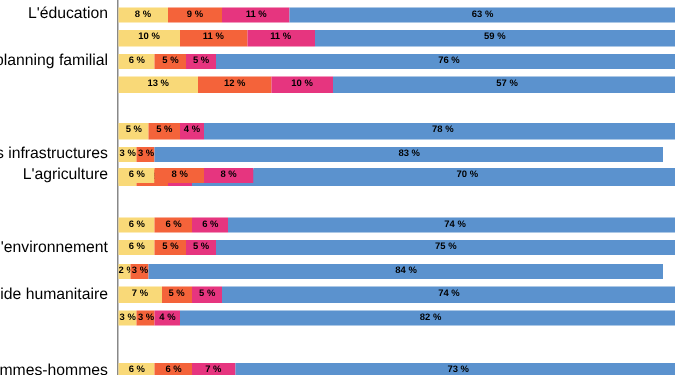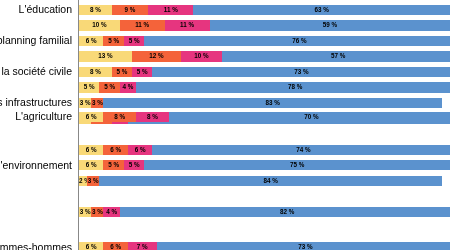--- a/index.html
+++ b/index.html
@@ -173,37 +173,20 @@
               <span class="seg-label">12 %</span>
             </div>
             <div class="seg s-pink" style="left: 102px; width: 40.8px; background: rgb(230, 53, 127);">
               <span class="seg-label">10 %</span>
             </div>
             <div class="seg s-blue" style="left: 142.8px; width: 232.56px; background: rgb(91, 146, 206);">
               <span class="seg-label">57 %</span>
             </div>
           </div>
         </div>
-        <div class="row" style="top: 64.2px;">
-          <div class="row-label">la société civile</div>
-          <div class="bar">
-            <div class="seg s-yellow" style="left: 0px; width: 32.64px; background: rgb(249, 217, 120);">
-              <span class="seg-label">8 %</span>
-            </div>
-            <div class="seg s-orange" style="left: 32.64px; width: 20.4px; background: rgb(244, 99, 58);">
-              <span class="seg-label">5 %</span>
-            </div>
-            <div class="seg s-pink" style="left: 53.04px; width: 20.4px; background: rgb(230, 53, 127);">
-              <span class="seg-label">5 %</span>
-            </div>
-            <div class="seg s-blue" style="left: 73.44px; width: 297.84px; background: rgb(91, 146, 206);">
-              <span class="seg-label">73 %</span>
-            </div>
-          </div>
-        </div>
         <div class="row" style="top: 79.75px;">
           <div class="row-label"></div>
           <div class="bar">
             <div class="seg s-yellow" style="left: 0px; width: 20.4px; background: rgb(249, 217, 120);">
               <span class="seg-label">5 %</span>
             </div>
             <div class="seg s-orange" style="left: 20.4px; width: 20.4px; background: rgb(244, 99, 58);">
               <span class="seg-label">5 %</span>
             </div>
             <div class="seg s-pink" style="left: 40.8px; width: 16.32px; background: rgb(230, 53, 127);">
@@ -300,20 +283,37 @@
           <div class="row-label"></div>
           <div class="bar">
             <div class="seg s-yellow" style="left: 0px; width: 8.16px; background: rgb(249, 217, 120);">
               <span class="seg-label">2 %</span>
             </div>
             <div class="seg s-orange" style="left: 8.16px; width: 12.24px; background: rgb(244, 99, 58);">
               <span class="seg-label">3 %</span>
             </div>
             <div class="seg s-blue" style="left: 20.4px; width: 342.72px; background: rgb(91, 146, 206);">
               <span class="seg-label">84 %</span>
+            </div>
+          </div>
+        </div>
+        <div class="row" style="top: 188.6px;">
+          <div class="row-label">ide humanitaire</div>
+          <div class="bar">
+            <div class="seg s-yellow" style="left: 0px; width: 28.56px; background: rgb(249, 217, 120);">
+              <span class="seg-label">7 %</span>
+            </div>
+            <div class="seg s-orange" style="left: 28.56px; width: 20.4px; background: rgb(244, 99, 58);">
+              <span class="seg-label">5 %</span>
+            </div>
+            <div class="seg s-pink" style="left: 48.96px; width: 20.4px; background: rgb(230, 53, 127);">
+              <span class="seg-label">5 %</span>
+            </div>
+            <div class="seg s-blue" style="left: 69.36px; width: 301.92px; background: rgb(91, 146, 206);">
+              <span class="seg-label">74 %</span>
             </div>
           </div>
         </div>
         <div class="row" style="top: 204.15px;">
           <div class="row-label"></div>
           <div class="bar">
             <div class="seg s-yellow" style="left: 0px; width: 12.24px; background: rgb(249, 217, 120);">
               <span class="seg-label">3 %</span>
             </div>
             <div class="seg s-orange" style="left: 12.24px; width: 12.24px; background: rgb(244, 99, 58);">

